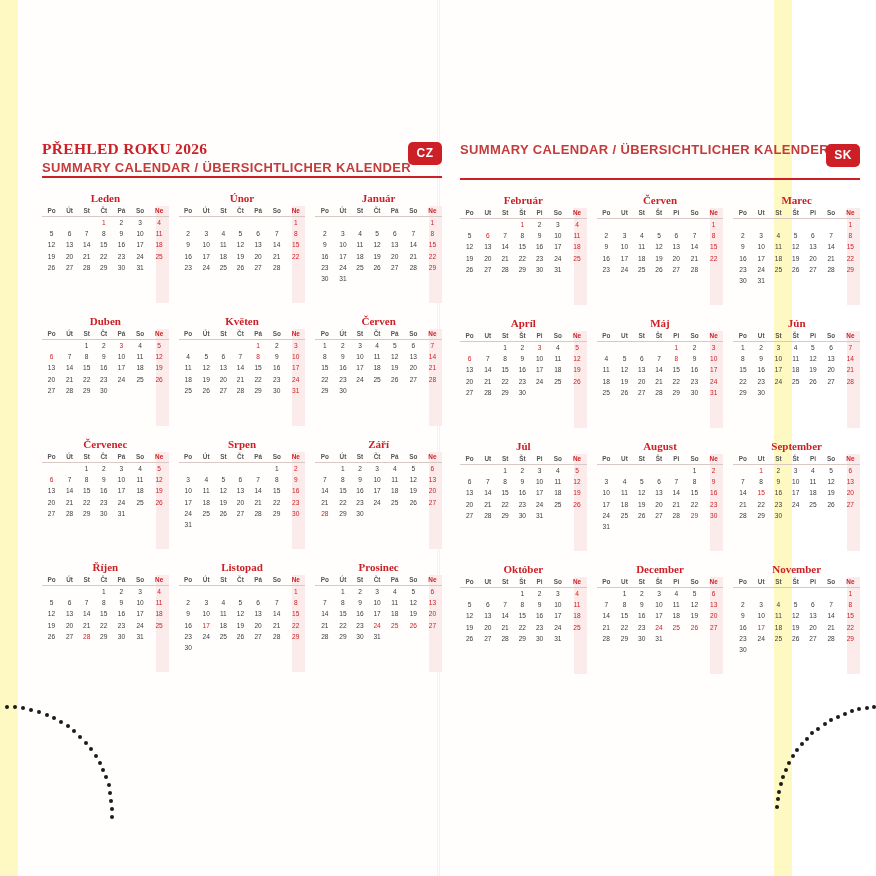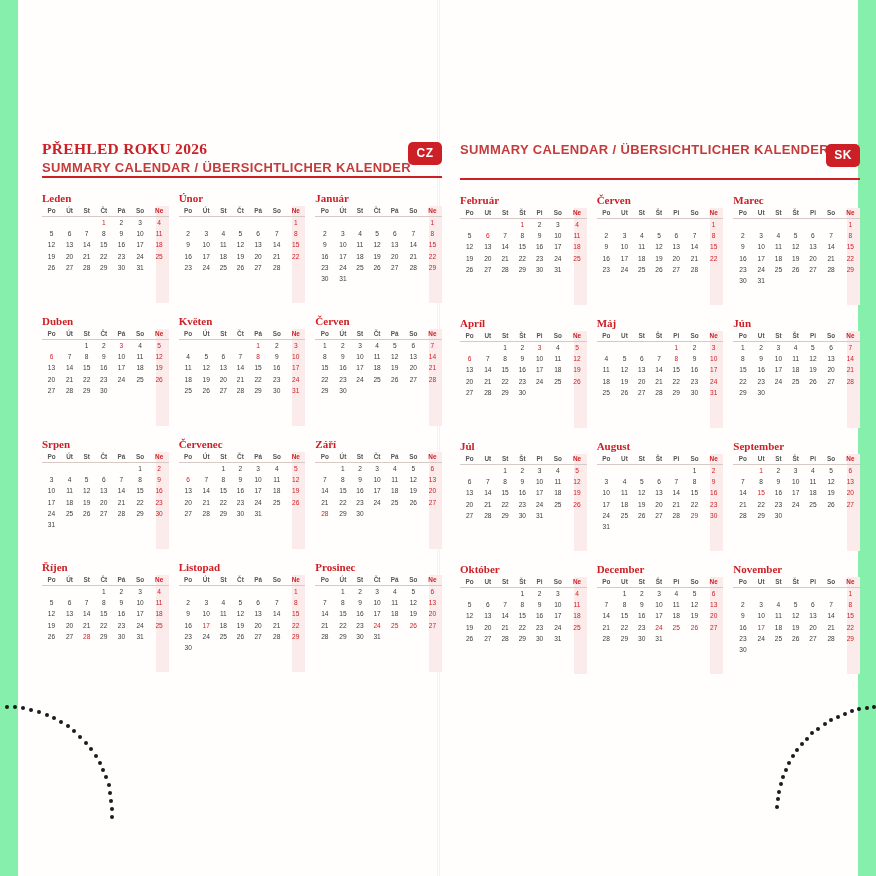--- a/index.html
+++ b/index.html
@@ -4,22 +4,22 @@
 <style>
   html,body{margin:0;padding:0;}
   body{
     width:876px;height:876px;
     background:#ffffff;
     font-family:"Liberation Serif", serif;
     overflow:hidden;
   }
   .page{
     position:relative;
-    width:876px;height:876px;
-    background:#86efac;
+    width:792px;height:876px;
+    background:#fef9c3;
   }
   
   .spread{
     position:absolute;
     left:18px;top:0;right:18px;bottom:0;
     background:#fffefd;
   }
   .gutter{
     position:absolute;
     left:437px;top:0;width:3px;height:876px;
@@ -75,20 +75,21 @@
 
   .months{
     margin-top:10px;
     display:grid;
     grid-template-columns:repeat(3,1fr);
     grid-auto-rows:123px;
     column-gap:10px;
   }
   .month{position:relative;}
   .mname{
+    text-align:center;
     color:#cc2026;
     font-weight:bold;
     font-size:11px;
     margin-bottom:3px;
     font-family:"Liberation Serif", serif;
   }
   table.cal{
     width:100%;
     border-collapse:collapse;
     font-family:"Liberation Sans", sans-serif;
@@ -548,37 +549,103 @@
                   <td>&nbsp;</td>
                   <td>&nbsp;</td>
                 </tr>
               </tbody>
             </table>
           </div>
         </div>
         <div class="month">
           <div class="sundayband"></div>
           <div class="calwrap">
-            <div class="mname">Srpen</div>
+            <div class="mname">Červenec</div>
             <table class="cal">
               <thead>
                 <tr>
                   <th>Po</th>
                   <th>Út</th>
                   <th>St</th>
                   <th>Čt</th>
                   <th>Pá</th>
                   <th>So</th>
                   <th class="sun">Ne</th>
                 </tr>
               </thead>
               <tbody>
                 <tr>
                   <td>&nbsp;</td>
                   <td>&nbsp;</td>
+                  <td>1</td>
+                  <td>2</td>
+                  <td>3</td>
+                  <td>4</td>
+                  <td class="sun">5</td>
+                </tr>
+                <tr>
+                  <td class="hol">6</td>
+                  <td>7</td>
+                  <td>8</td>
+                  <td>9</td>
+                  <td>10</td>
+                  <td>11</td>
+                  <td class="sun">12</td>
+                </tr>
+                <tr>
+                  <td>13</td>
+                  <td>14</td>
+                  <td>15</td>
+                  <td>16</td>
+                  <td>17</td>
+                  <td>18</td>
+                  <td class="sun">19</td>
+                </tr>
+                <tr>
+                  <td>20</td>
+                  <td>21</td>
+                  <td>22</td>
+                  <td>23</td>
+                  <td>24</td>
+                  <td>25</td>
+                  <td class="sun">26</td>
+                </tr>
+                <tr>
+                  <td>27</td>
+                  <td>28</td>
+                  <td>29</td>
+                  <td>30</td>
+                  <td>31</td>
+                  <td>&nbsp;</td>
+                  <td>&nbsp;</td>
+                </tr>
+              </tbody>
+            </table>
+          </div>
+        </div>
+        <div class="month">
+          <div class="sundayband"></div>
+          <div class="calwrap">
+            <div class="mname">Srpen</div>
+            <table class="cal">
+              <thead>
+                <tr>
+                  <th>Po</th>
+                  <th>Út</th>
+                  <th>St</th>
+                  <th>Čt</th>
+                  <th>Pá</th>
+                  <th>So</th>
+                  <th class="sun">Ne</th>
+                </tr>
+              </thead>
+              <tbody>
+                <tr>
+                  <td>&nbsp;</td>
+                  <td>&nbsp;</td>
                   <td>&nbsp;</td>
                   <td>&nbsp;</td>
                   <td>&nbsp;</td>
                   <td>1</td>
                   <td class="sun">2</td>
                 </tr>
                 <tr>
                   <td>3</td>
                   <td>4</td>
                   <td>5</td>
@@ -613,86 +680,20 @@
                   <td>28</td>
                   <td>29</td>
                   <td class="sun">30</td>
                 </tr>
                 <tr>
                   <td>31</td>
                   <td>&nbsp;</td>
                   <td>&nbsp;</td>
                   <td>&nbsp;</td>
                   <td>&nbsp;</td>
-                  <td>&nbsp;</td>
-                  <td>&nbsp;</td>
-                </tr>
-              </tbody>
-            </table>
-          </div>
-        </div>
-        <div class="month">
-          <div class="sundayband"></div>
-          <div class="calwrap">
-            <div class="mname">Červenec</div>
-            <table class="cal">
-              <thead>
-                <tr>
-                  <th>Po</th>
-                  <th>Út</th>
-                  <th>St</th>
-                  <th>Čt</th>
-                  <th>Pá</th>
-                  <th>So</th>
-                  <th class="sun">Ne</th>
-                </tr>
-              </thead>
-              <tbody>
-                <tr>
-                  <td>&nbsp;</td>
-                  <td>&nbsp;</td>
-                  <td>1</td>
-                  <td>2</td>
-                  <td>3</td>
-                  <td>4</td>
-                  <td class="sun">5</td>
-                </tr>
-                <tr>
-                  <td class="hol">6</td>
-                  <td>7</td>
-                  <td>8</td>
-                  <td>9</td>
-                  <td>10</td>
-                  <td>11</td>
-                  <td class="sun">12</td>
-                </tr>
-                <tr>
-                  <td>13</td>
-                  <td>14</td>
-                  <td>15</td>
-                  <td>16</td>
-                  <td>17</td>
-                  <td>18</td>
-                  <td class="sun">19</td>
-                </tr>
-                <tr>
-                  <td>20</td>
-                  <td>21</td>
-                  <td>22</td>
-                  <td>23</td>
-                  <td>24</td>
-                  <td>25</td>
-                  <td class="sun">26</td>
-                </tr>
-                <tr>
-                  <td>27</td>
-                  <td>28</td>
-                  <td>29</td>
-                  <td>30</td>
-                  <td>31</td>
                   <td>&nbsp;</td>
                   <td>&nbsp;</td>
                 </tr>
               </tbody>
             </table>
           </div>
         </div>
         <div class="month">
           <div class="sundayband"></div>
           <div class="calwrap">

